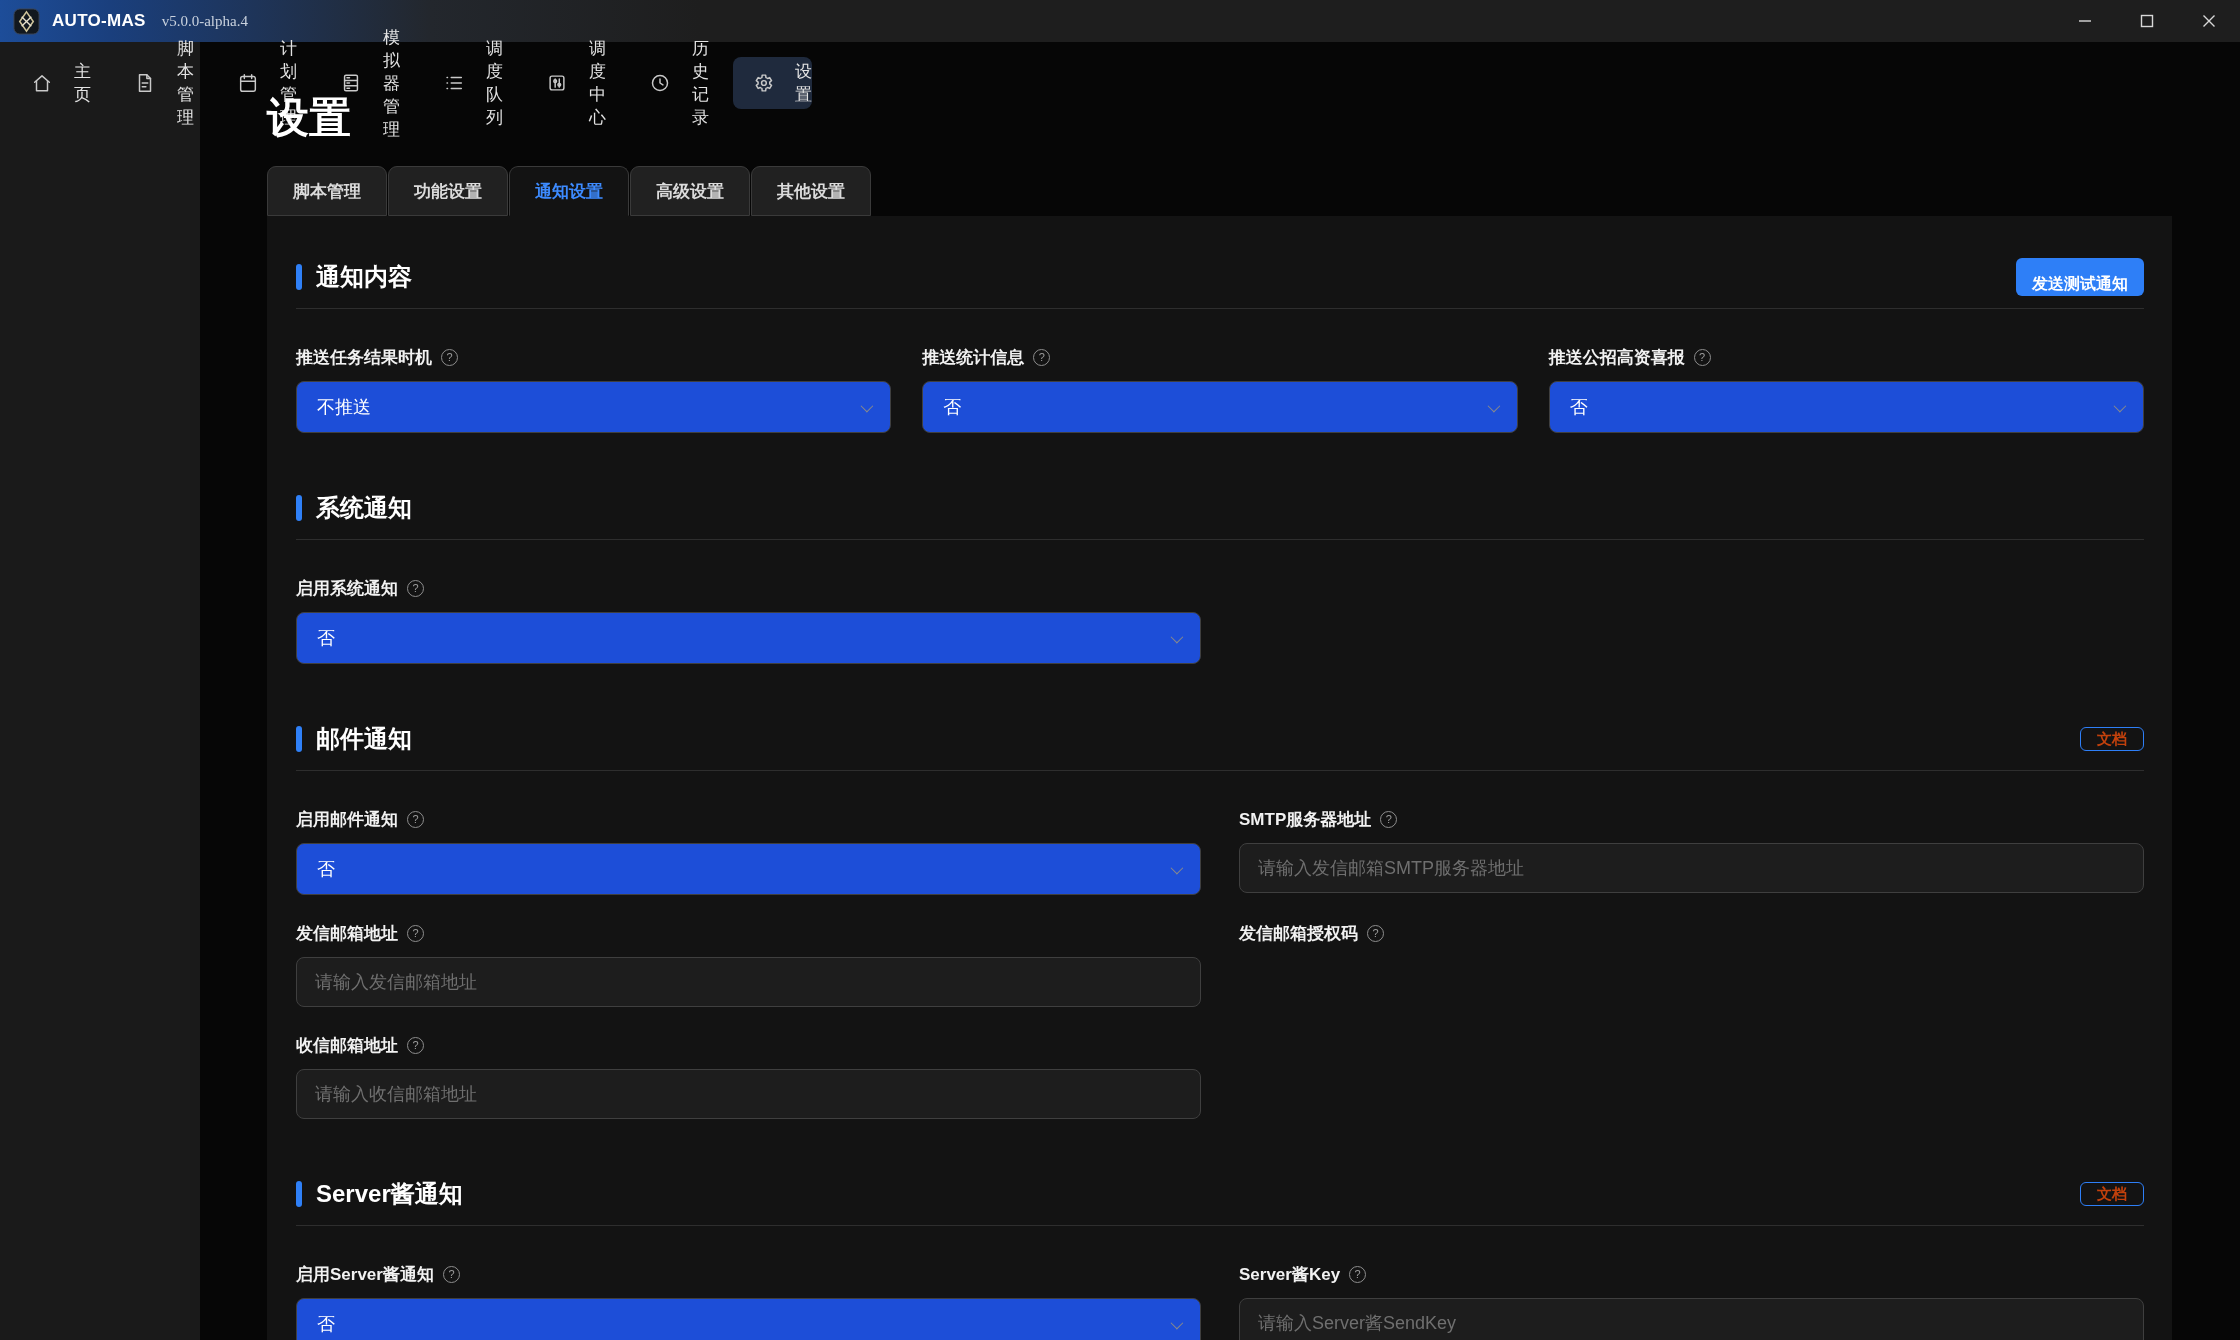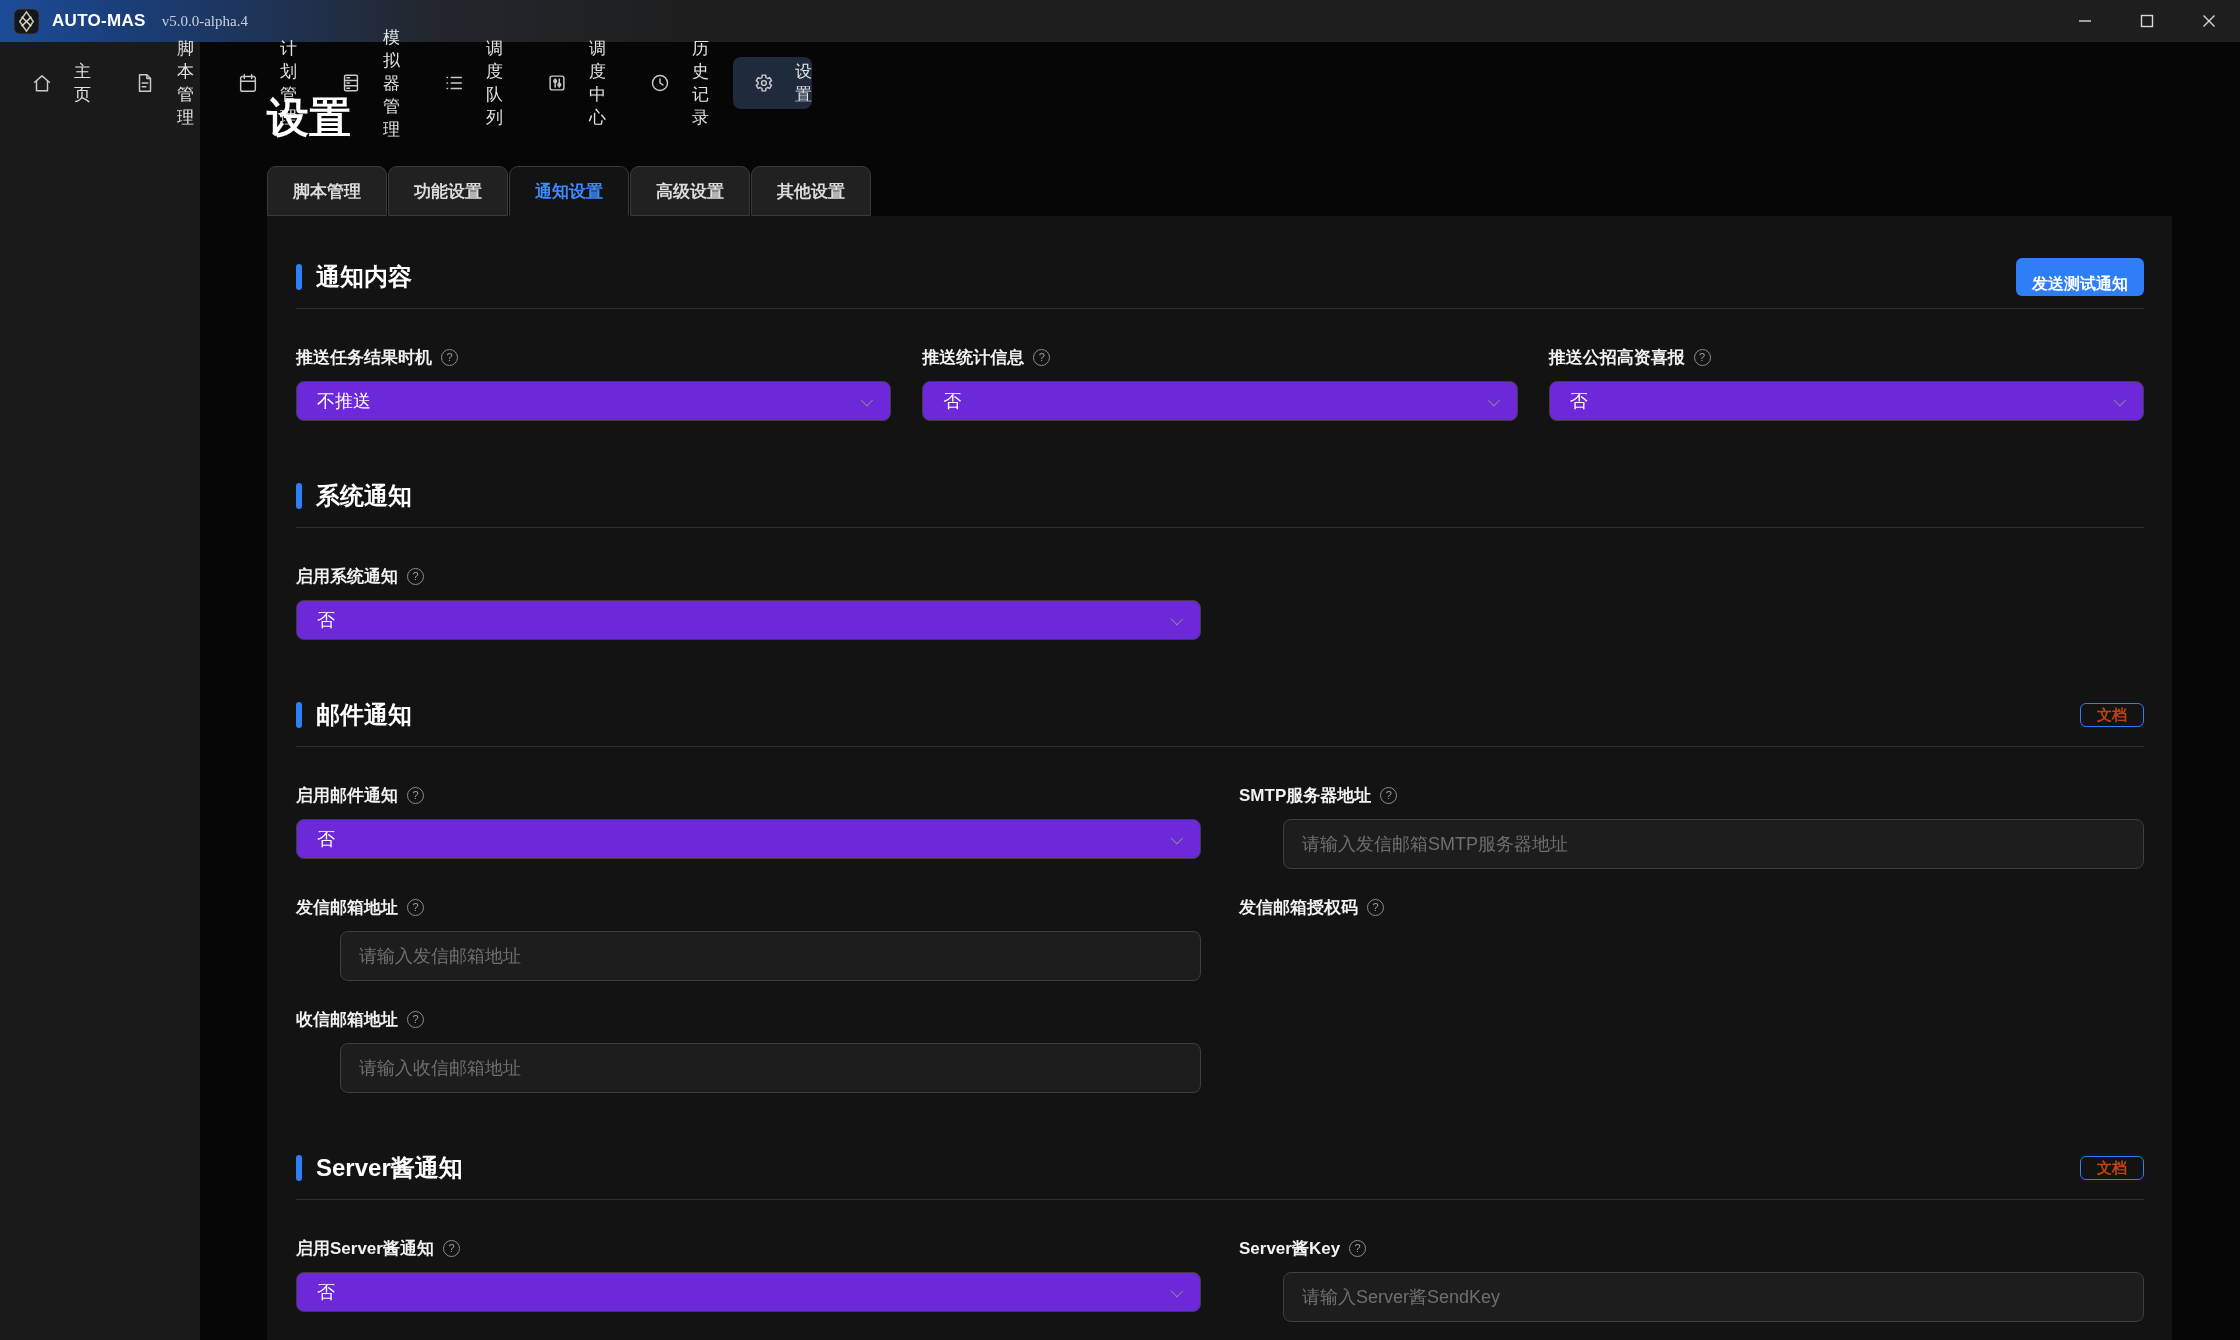--- a/index.html
+++ b/index.html
@@ -79,32 +79,32 @@
     display:flex; align-items:center; gap:9px;
     font-size:17px; font-weight:bold; color:#f2f2f2; margin-bottom:12px; height:24px;
   }
   .help {
     width:17px; height:17px; border-radius:50%; border:1px solid #8d8d8d;
     color:#9d9d9d; font-size:11px; font-weight:normal;
     display:inline-flex; align-items:center; justify-content:center; cursor:pointer;
   }
 
   .select {
-    height:40px; background:#6d28d9; border:1px solid #3f3f3f; border-radius:8px;
+    height:52px; background:#1d4ed8; border:1px solid #3f3f3f; border-radius:8px;
     display:flex; align-items:center; justify-content:space-between;
     padding:16px 20px; font-size:18px; color:#ffffff; cursor:pointer;
   }
   .chevron {
     width:9px; height:9px; border-right:1.8px solid #8a8a8a; border-bottom:1.8px solid #8a8a8a;
     transform:rotate(45deg) translateY(-2px); flex:0 0 auto;
   }
 
   .input {
     height:50px; background:#1d1d1d; border:1px solid #3f3f3f; border-radius:8px;
-    display:flex; align-items:center; padding:0 18px;margin-left:44px;
+    display:flex; align-items:center; padding:0 18px;
   }
   .input input {
     flex:1; min-width:0; background:transparent; border:none; outline:none;
     color:#e8e8e8; font-size:18px; font-family:"Liberation Sans", sans-serif;
   }
   .input input::placeholder { color:#6f6f6f; }
   .eye-btn { background:none; border:none; padding:0; cursor:pointer; display:flex; margin-left:10px; }
   .eye-btn svg { stroke:#8a8a8a; fill:none; stroke-width:1.4; stroke-linecap:round; }
 </style>
 </head>

